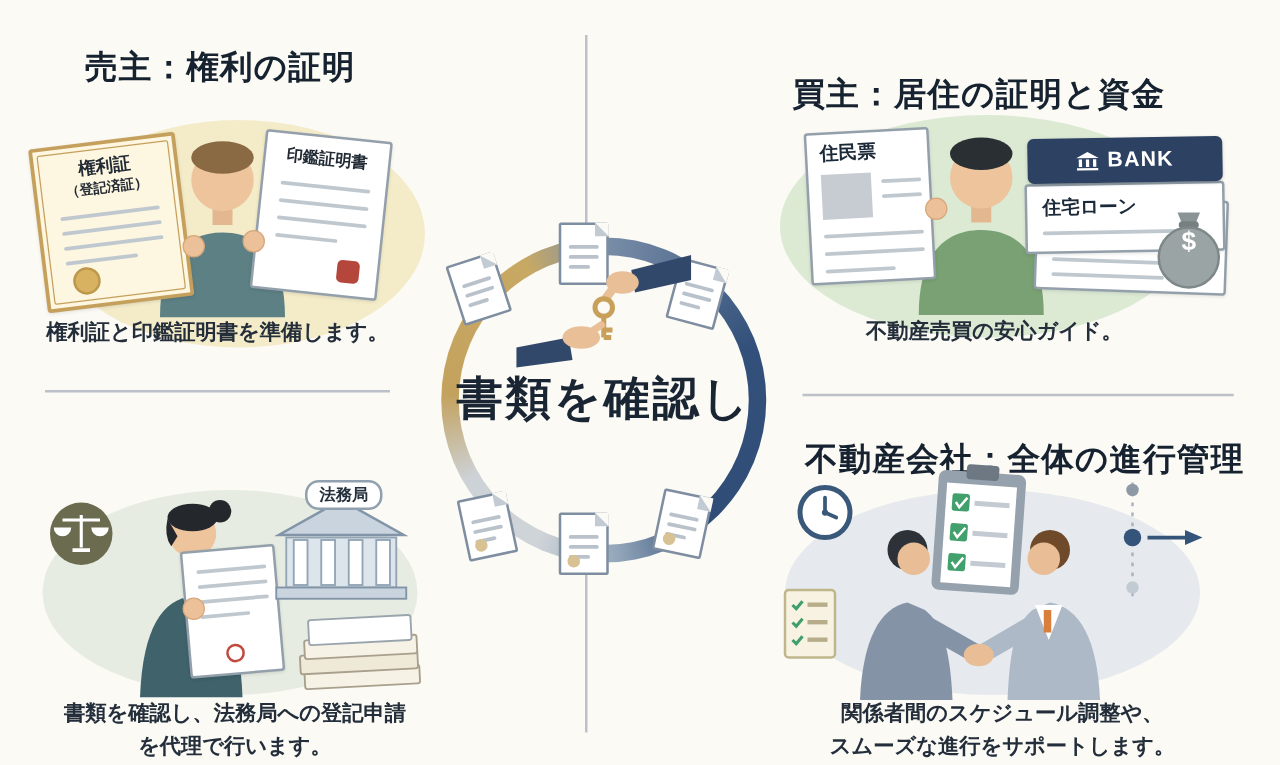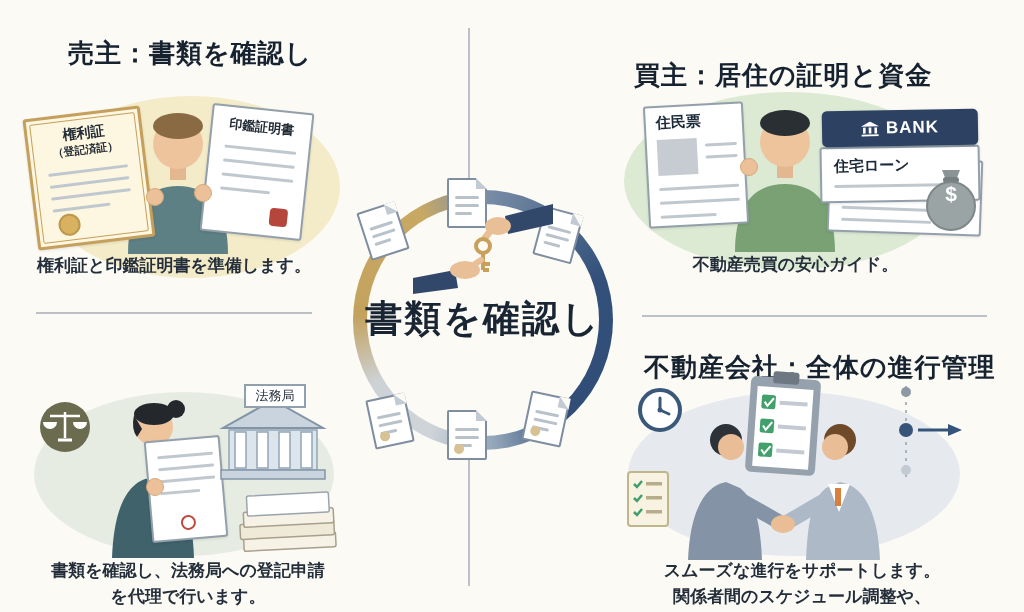--- a/index.html
+++ b/index.html
@@ -29,35 +29,35 @@
   .center-title { position:absolute; left:313px; top:294px; width:340px; text-align:center;
     font-size:37px; font-weight:900; letter-spacing:2px; color:#1a2533; }
   .center-sub { position:absolute; left:303px; top:345px; width:360px; text-align:center;
     font-size:15px; font-weight:700; color:#2a3542; }
   .svgwrap { position:absolute; }
   .doc-title { position:absolute; width:100%; text-align:center; font-weight:800; color:#222b35; }
   .bank-bar { position:absolute; left:822px; top:110px; width:156px; height:36px; background:#2d4263; border-radius:5px;
     display:flex; align-items:center; justify-content:center; gap:7px; color:#fff; font-weight:800; font-size:17px;
     letter-spacing:1px; transform:rotate(-1deg); box-shadow:0 1px 3px rgba(0,0,0,.2); }
   .bureau-sign { position:absolute; left:244px; top:384px; width:62px; height:24px; background:#fff; border:2px solid #90a0ae;
-    border-radius:0; text-align:center; font-size:13px; font-weight:400; line-height:20px; color:#24303c; }
+    border-radius:11px; text-align:center; font-size:13px; font-weight:700; line-height:20px; color:#24303c; }
   .money-symbol { position:absolute; left:918px; top:182px; width:66px; text-align:center;
     font-size:21px; font-weight:800; color:#fff; }
 </style>
 </head>
 <body>
 
 <div class="stage">
 
   <div class="divider" style="left:468px; top:28px; width:2px; height:207px;"></div>
   <div class="divider" style="left:468px; top:340px; width:2px; height:246px;"></div>
   <div class="divider" style="left:36px; top:312px; width:276px; height:2px;"></div>
   <div class="divider" style="left:642px; top:315px; width:345px; height:2px;"></div>
 
-  <div class="quad-title" style="left:68px; top:36px;">売主：書類を確認し</div>
+  <div class="quad-title" style="left:68px; top:36px;">売主：権利の証明</div>
   <div class="blob" style="left:42px; top:96px; width:298px; height:182px; background:#f4ebc9;"></div>
 
   <svg class="svgwrap" style="left:103px; top:86px;" width="150" height="168" viewBox="0 0 150 168">
     <line x1="32" y1="122" x2="10" y2="98" stroke="#5d8084" stroke-width="16" stroke-linecap="round"></line>
     <line x1="118" y1="122" x2="140" y2="98" stroke="#5d8084" stroke-width="16" stroke-linecap="round"></line>
     <path d="M25,168 C25,120 45,100 75,100 C105,100 125,120 125,168 Z" fill="#5d8084"></path>
     <rect x="67" y="76" width="16" height="18" fill="#e3b78f"></rect>
     <circle cx="75" cy="58" r="25" fill="#eec49d"></circle>
     <ellipse cx="75" cy="40" rx="25" ry="13" fill="#8a6a42"></ellipse>
   </svg>
@@ -252,22 +252,22 @@
   <svg class="svgwrap" style="left:872px; top:378px;" width="100" height="110" viewBox="0 0 100 110">
     <line x1="34" y1="8" x2="34" y2="100" stroke="#a7b5c2" stroke-width="2" stroke-dasharray="3,5"></line>
     <circle cx="34" cy="14" r="5" fill="#8d99a5"></circle>
     <circle cx="34" cy="52" r="7" fill="#35547a"></circle>
     <circle cx="34" cy="92" r="5" fill="#c2cad2"></circle>
     <line x1="46" y1="52" x2="76" y2="52" stroke="#35547a" stroke-width="3"></line>
     <polygon points="76,46 90,52 76,58" fill="#35547a"></polygon>
   </svg>
 
   <div class="caption" style="left:602px; top:558px; width:400px;">
+    <div>関係者間のスケジュール調整や、</div>
     <div>スムーズな進行をサポートします。</div>
-    <div>関係者間のスケジュール調整や、</div>
   </div>
 
   <div class="ring-outer"></div>
   <div class="ring-inner"></div>
 
   <div class="ring-doc" style="left:363px; top:206px; transform:rotate(-18deg);">
     <div class="fold"></div>
       <div class="l1"></div>
       <div class="l2"></div>
       <div class="l3"></div>

